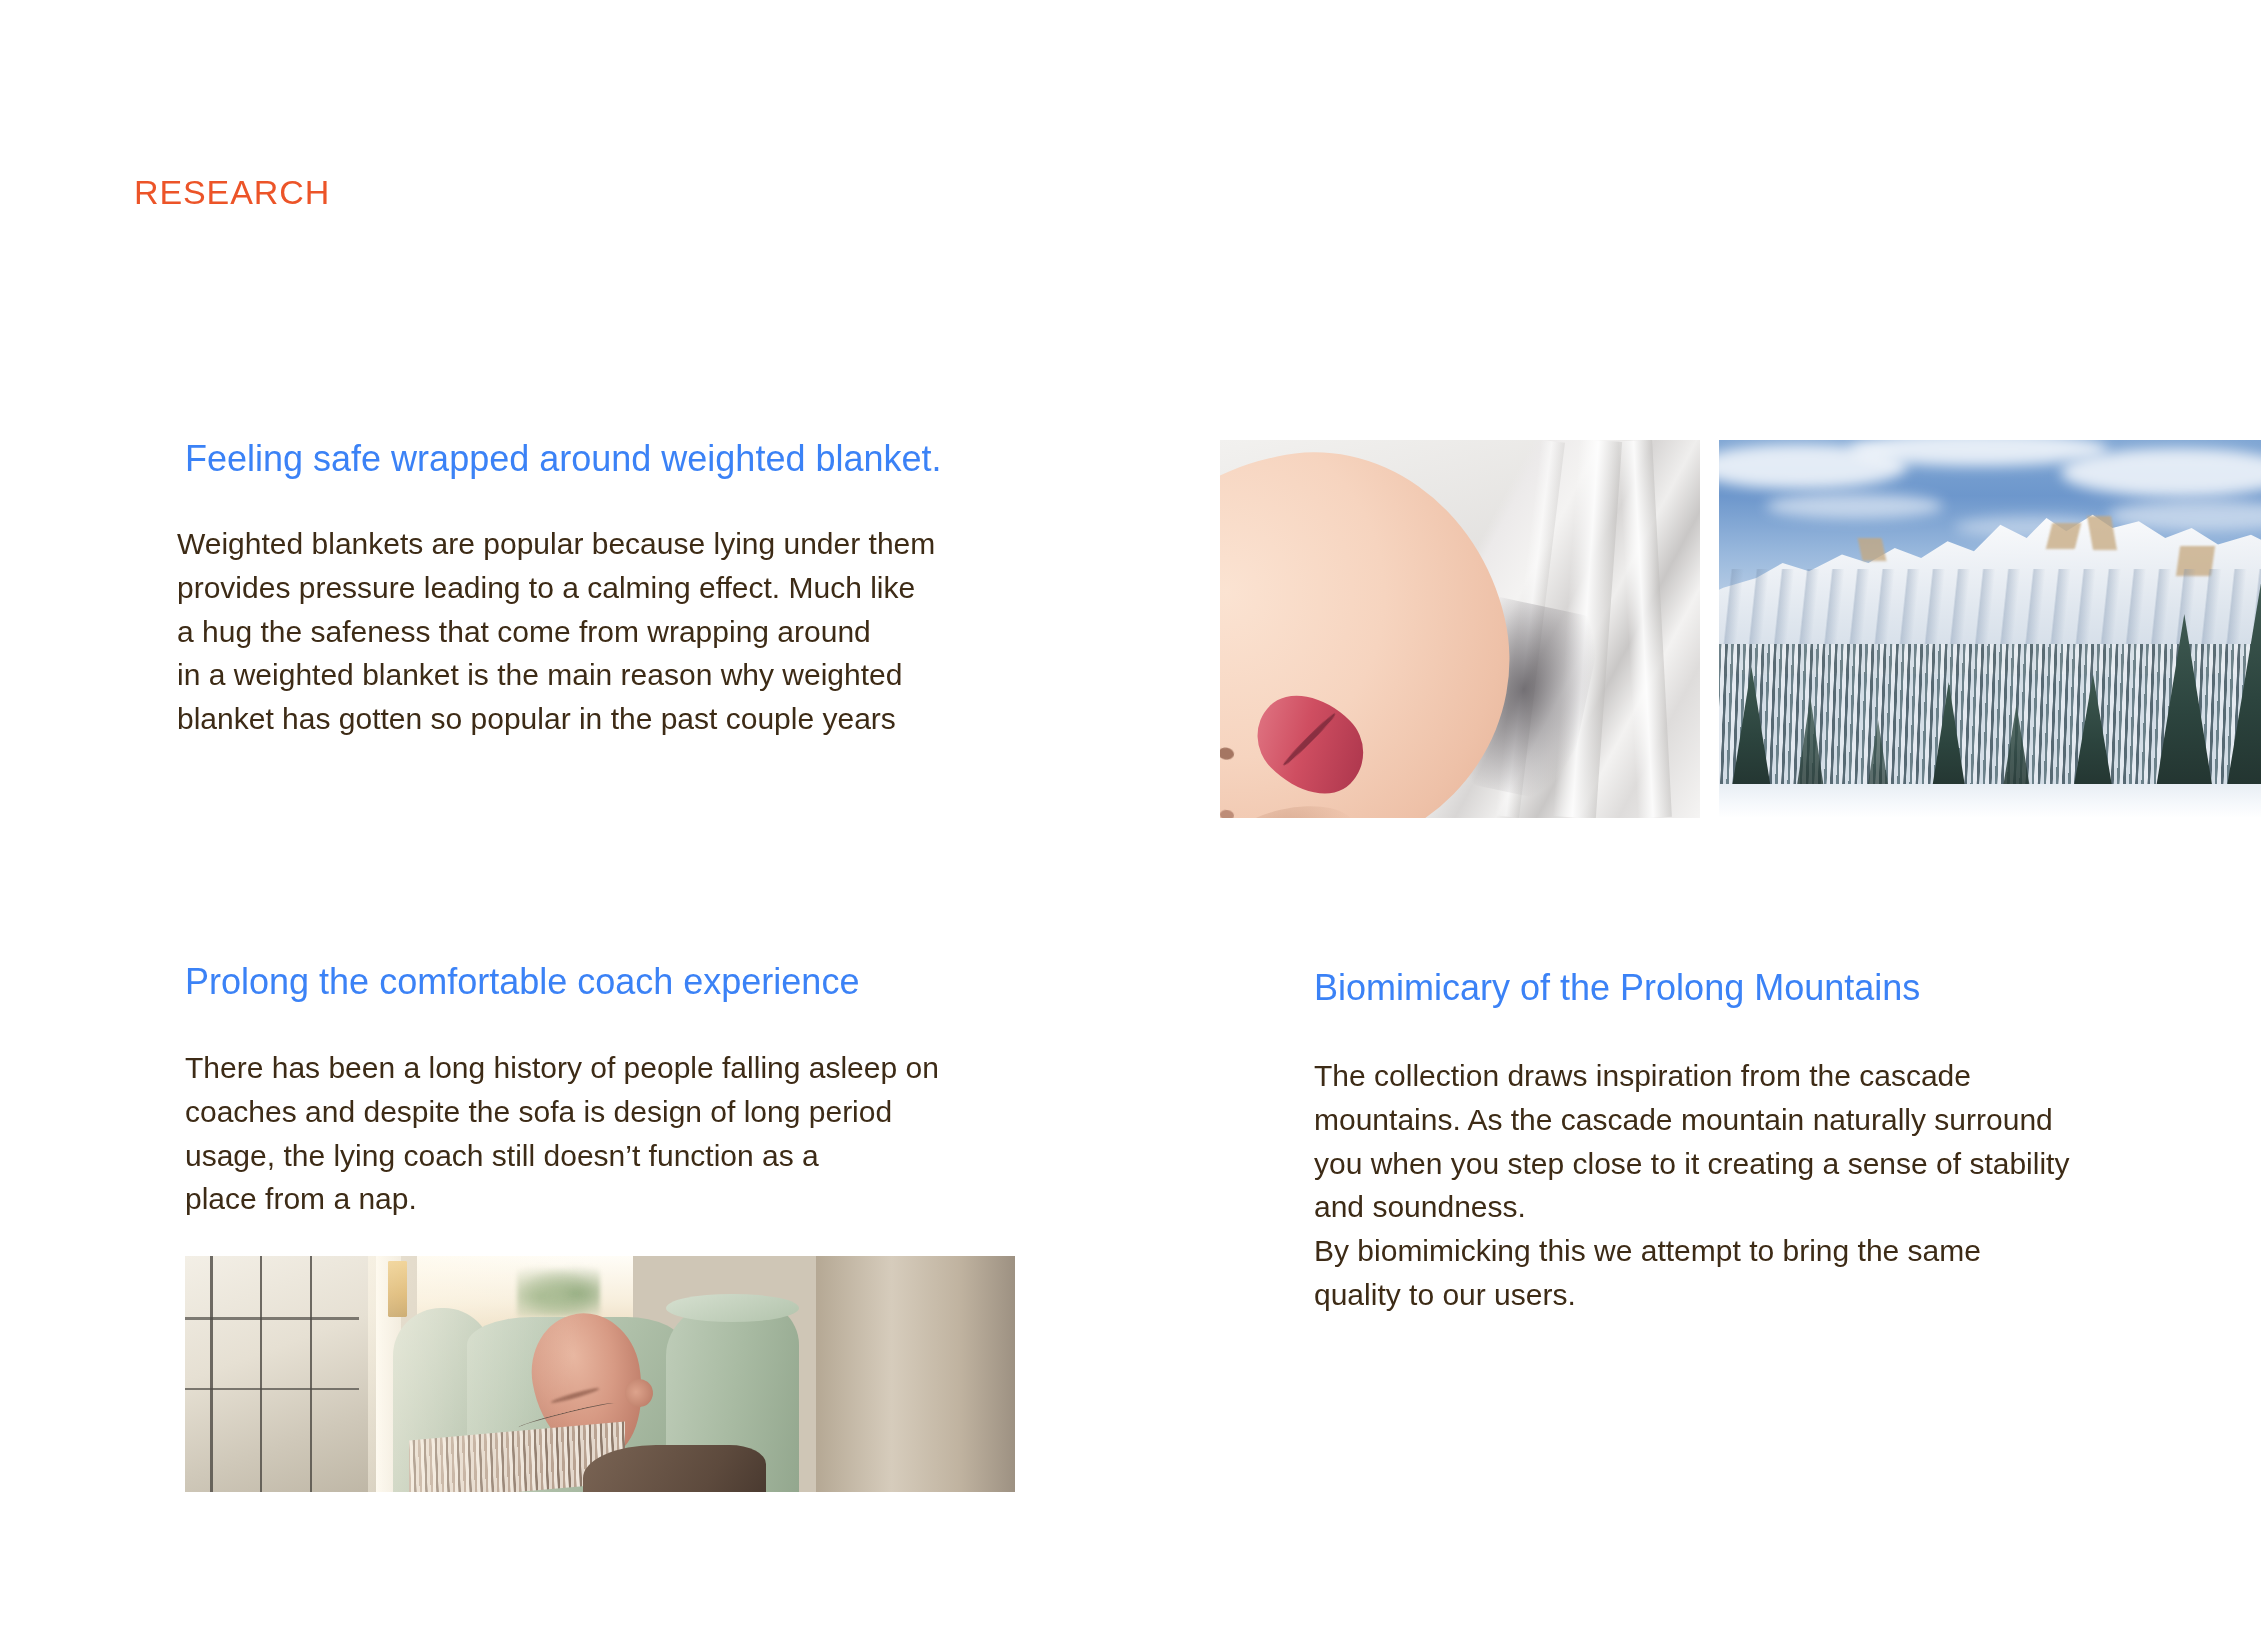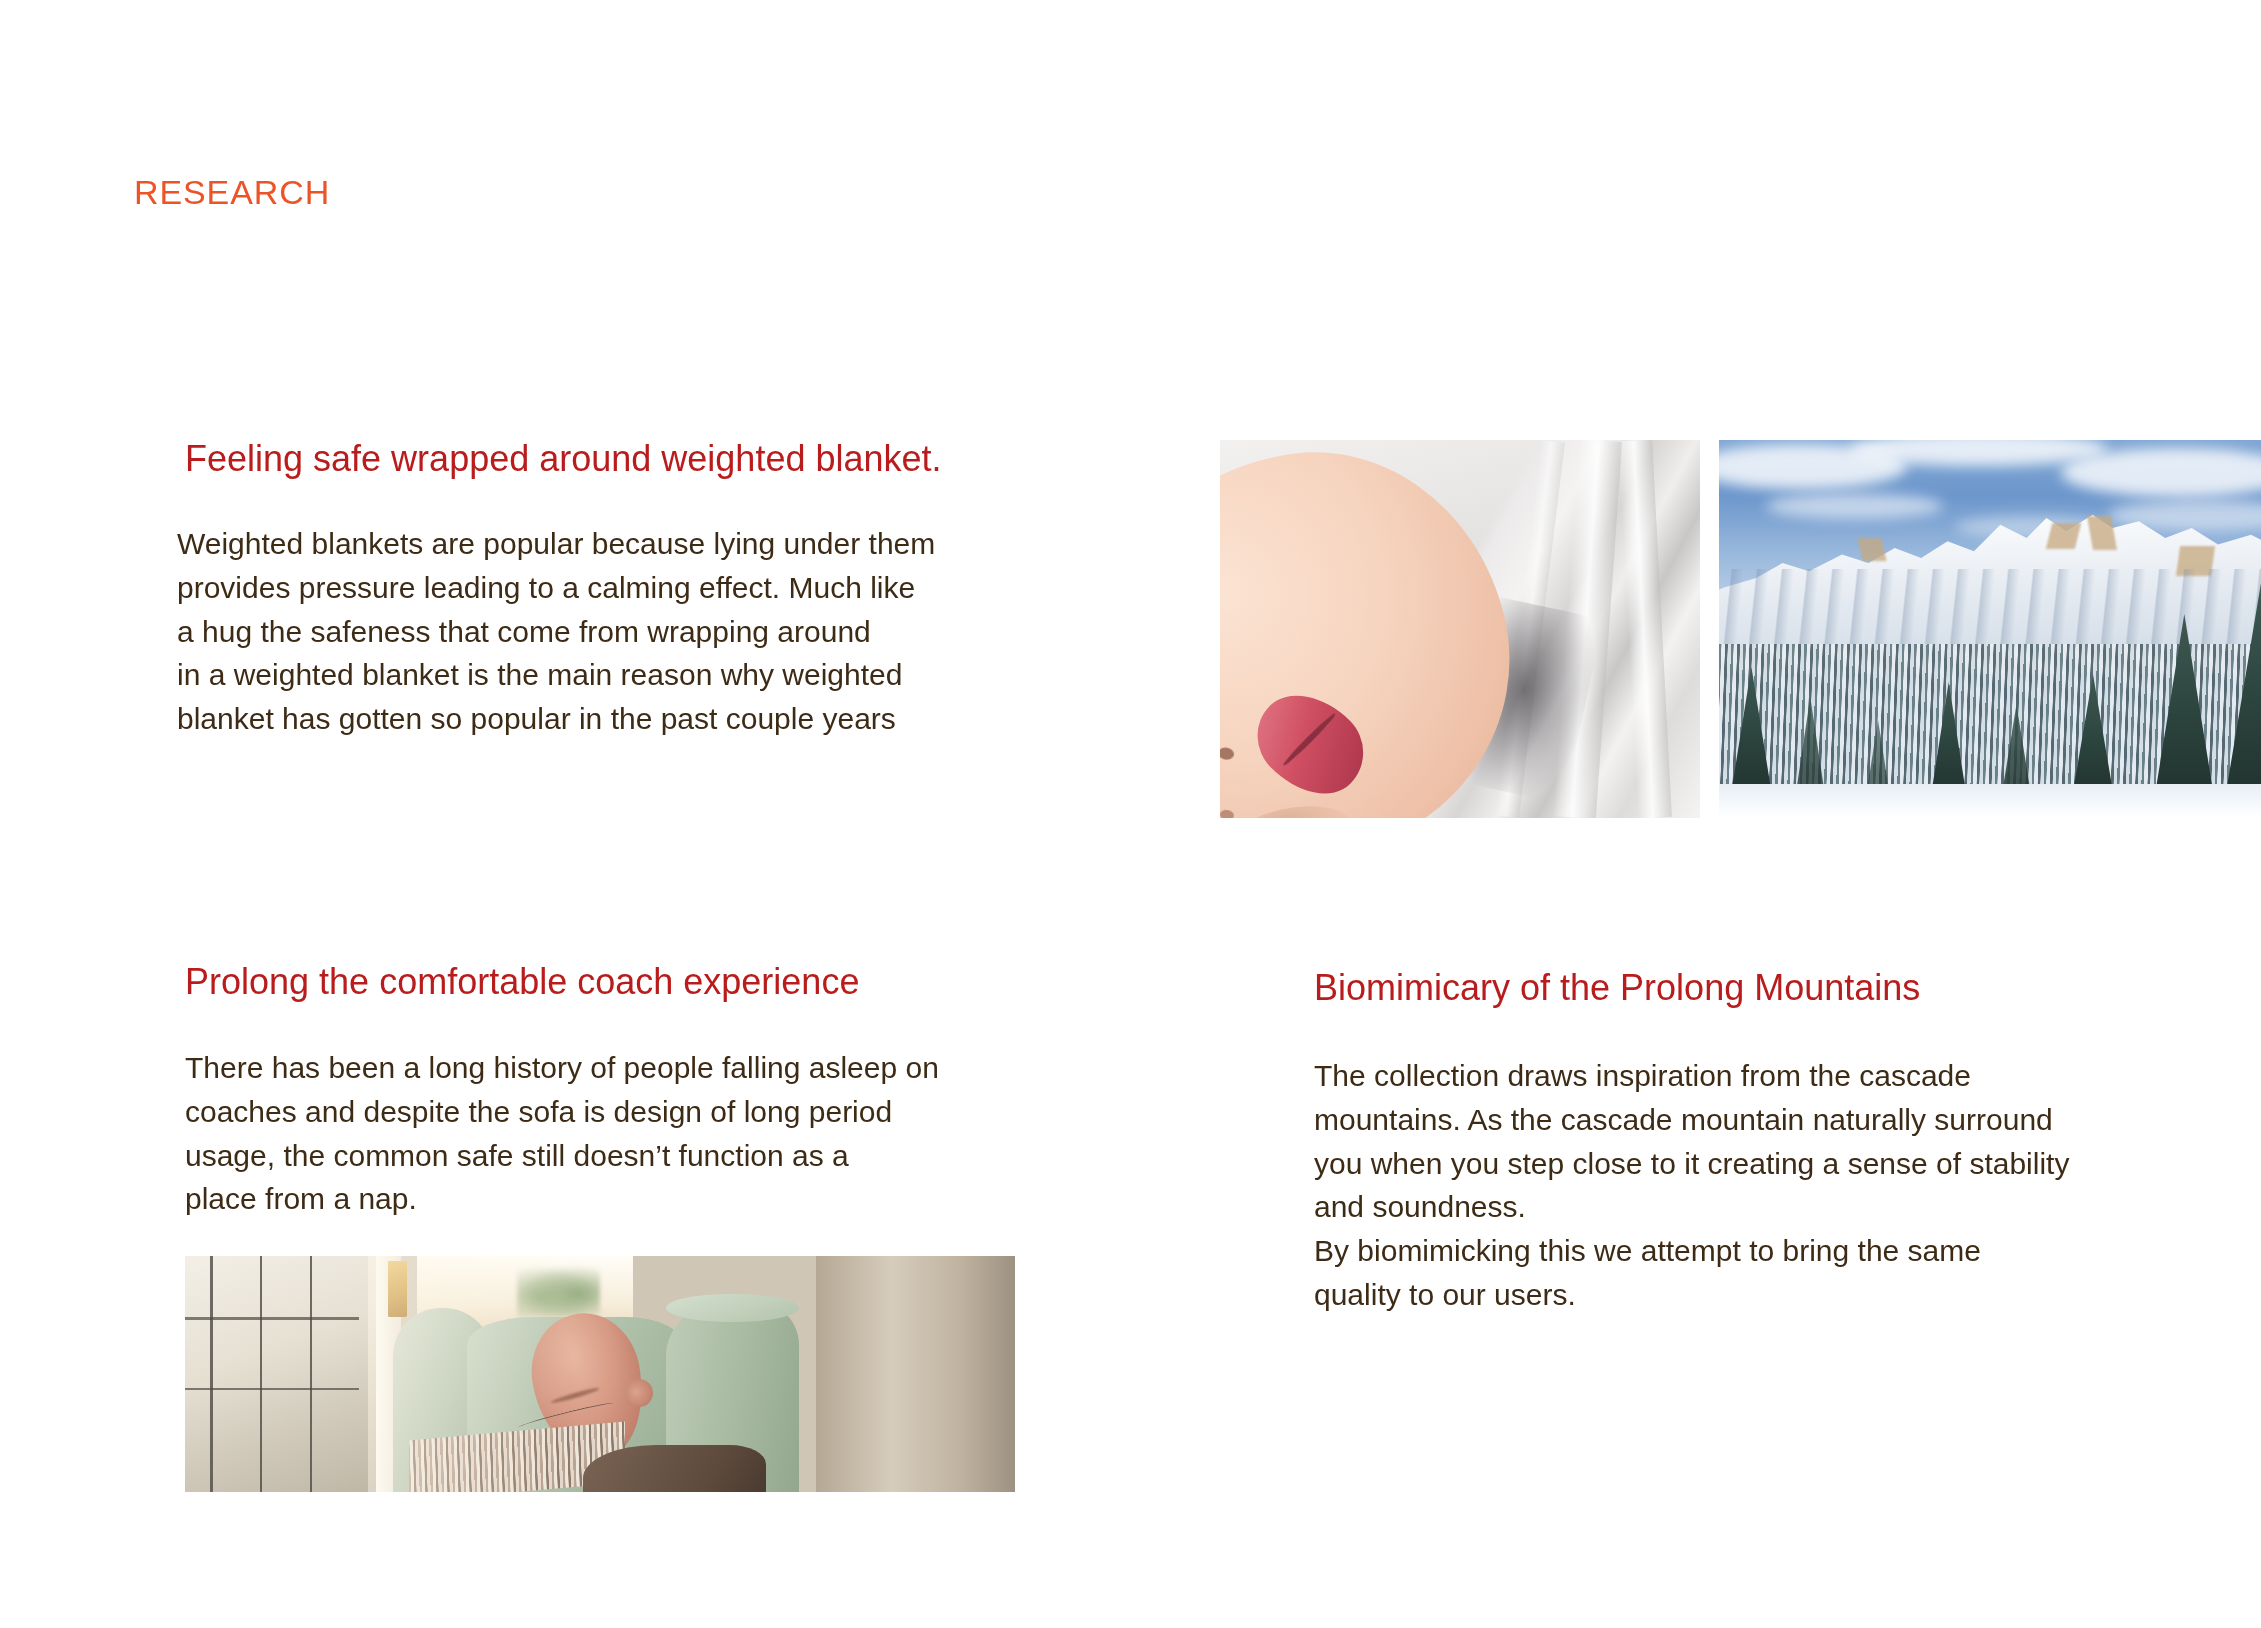--- a/index.html
+++ b/index.html
@@ -20,21 +20,21 @@
     font-weight:500;
     color:#EC5428;
     white-space:nowrap;
   }
 
   
   .section-heading {
     position:absolute;
     font-size:36px;
     font-weight:400;
-    color:#b91c1c;
+    color:#3b82f6;
     white-space:nowrap;
     line-height:1.05;
   }
   .body-copy {
     position:absolute;
     font-size:30px;
     font-weight:400;
     color:#3D2B16;
     line-height:1.46;
     white-space:pre-line;
@@ -323,21 +323,21 @@
 <div id="copy-weighted-blanket" class="body-copy">Weighted blankets are popular because lying under them
 provides pressure leading to a calming effect. Much like
 a hug the safeness that come from wrapping around
 in a weighted blanket is the main reason why weighted
 blanket has gotten so popular in the past couple years</div>
 
 <div id="heading-coach-experience" class="section-heading">Prolong the comfortable coach experience</div>
 
 <div id="copy-coach-experience" class="body-copy">There has been a long history of people falling asleep on
 coaches and despite the sofa is design of long period
-usage, the common safe still doesn’t function as a
+usage, the lying coach still doesn’t function as a
 place from a nap.</div>
 
 <div id="heading-biomimicry" class="section-heading">Biomimicary of the Prolong Mountains</div>
 
 <div id="copy-biomimicry" class="body-copy">The collection draws inspiration from the cascade
 mountains. As the cascade mountain naturally surround
 you when you step close to it creating a sense of stability
 and soundness.
 By biomimicking this we attempt to bring the same
 quality to our users.</div>

